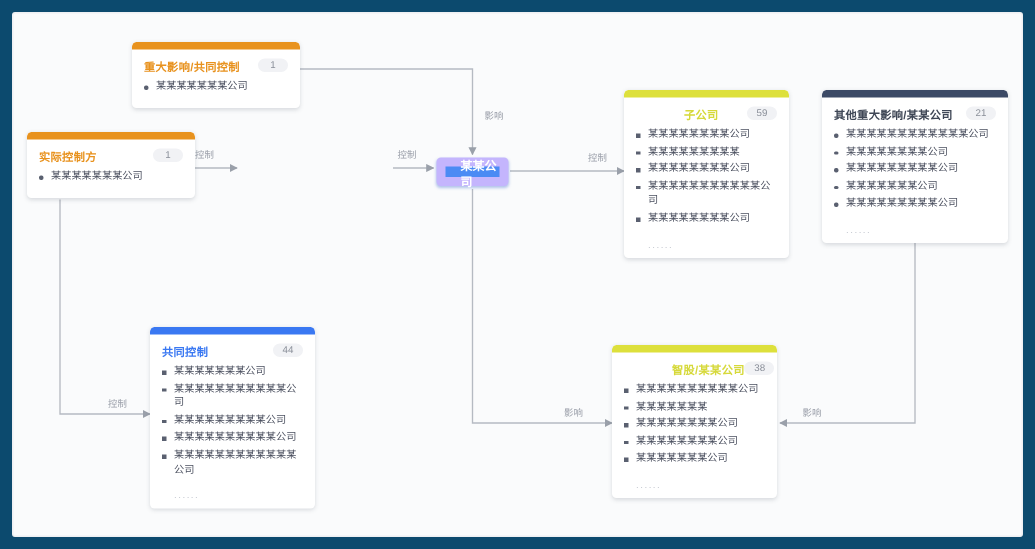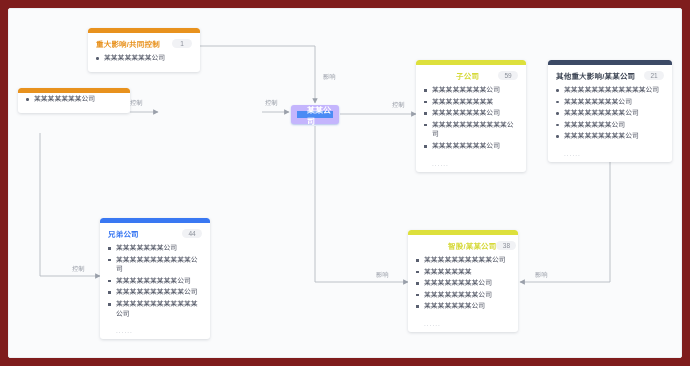--- a/index.html
+++ b/index.html
@@ -4,21 +4,21 @@
 <style>
   html, body {
     margin: 0;
     padding: 0;
     background: #ffffff;
   }
   #app {
     position: relative;
     width: 690px;
     height: 366px;
-    background: #7f1d1d;
+    background: #0c4a6e;
     font-family: "Liberation Sans", "DejaVu Sans", sans-serif;
     overflow: hidden;
   }
   #canvas {
     position: absolute;
     left: 8px;
     top: 8px;
     width: 674px;
     height: 350px;
     background: #fafbfc;
@@ -199,20 +199,24 @@
       <span class="card-title">重大影响/共同控制</span>
       <span class="card-count">1</span>
     </div>
     <ul class="card-list">
       <li class="round-bullet">某某某某某某某公司</li>
     </ul>
   </div>
 
   <div class="node-card theme-orange" style="left:18px; top:88px; width:112px;">
     <div class="card-topbar"></div>
+    <div class="card-head">
+      <span class="card-title">实际控制方</span>
+      <span class="card-count">1</span>
+    </div>
     <ul class="card-list">
       <li class="round-bullet">某某某某某某某公司</li>
     </ul>
   </div>
 
 
   <div id="center-node">
     <span>某某公司</span>
   </div>
 
@@ -244,21 +248,21 @@
       <li class="round-bullet">某某某某某某某某某公司</li>
       <li class="round-bullet">某某某某某某某公司</li>
       <li class="round-bullet">某某某某某某某某某公司</li>
     </ul>
     <div class="card-more">......</div>
   </div>
 
   <div class="node-card theme-blue" style="left:100px; top:218px; width:110px;">
     <div class="card-topbar"></div>
     <div class="card-head">
-      <span class="card-title">兄弟公司</span>
+      <span class="card-title">共同控制</span>
       <span class="card-count">44</span>
     </div>
     <ul class="card-list">
       <li>某某某某某某某公司</li>
       <li>某某某某某某某某某某某公司</li>
       <li>某某某某某某某某某公司</li>
       <li>某某某某某某某某某某公司</li>
       <li>某某某某某某某某某某某某公司</li>
     </ul>
     <div class="card-more">......</div>

